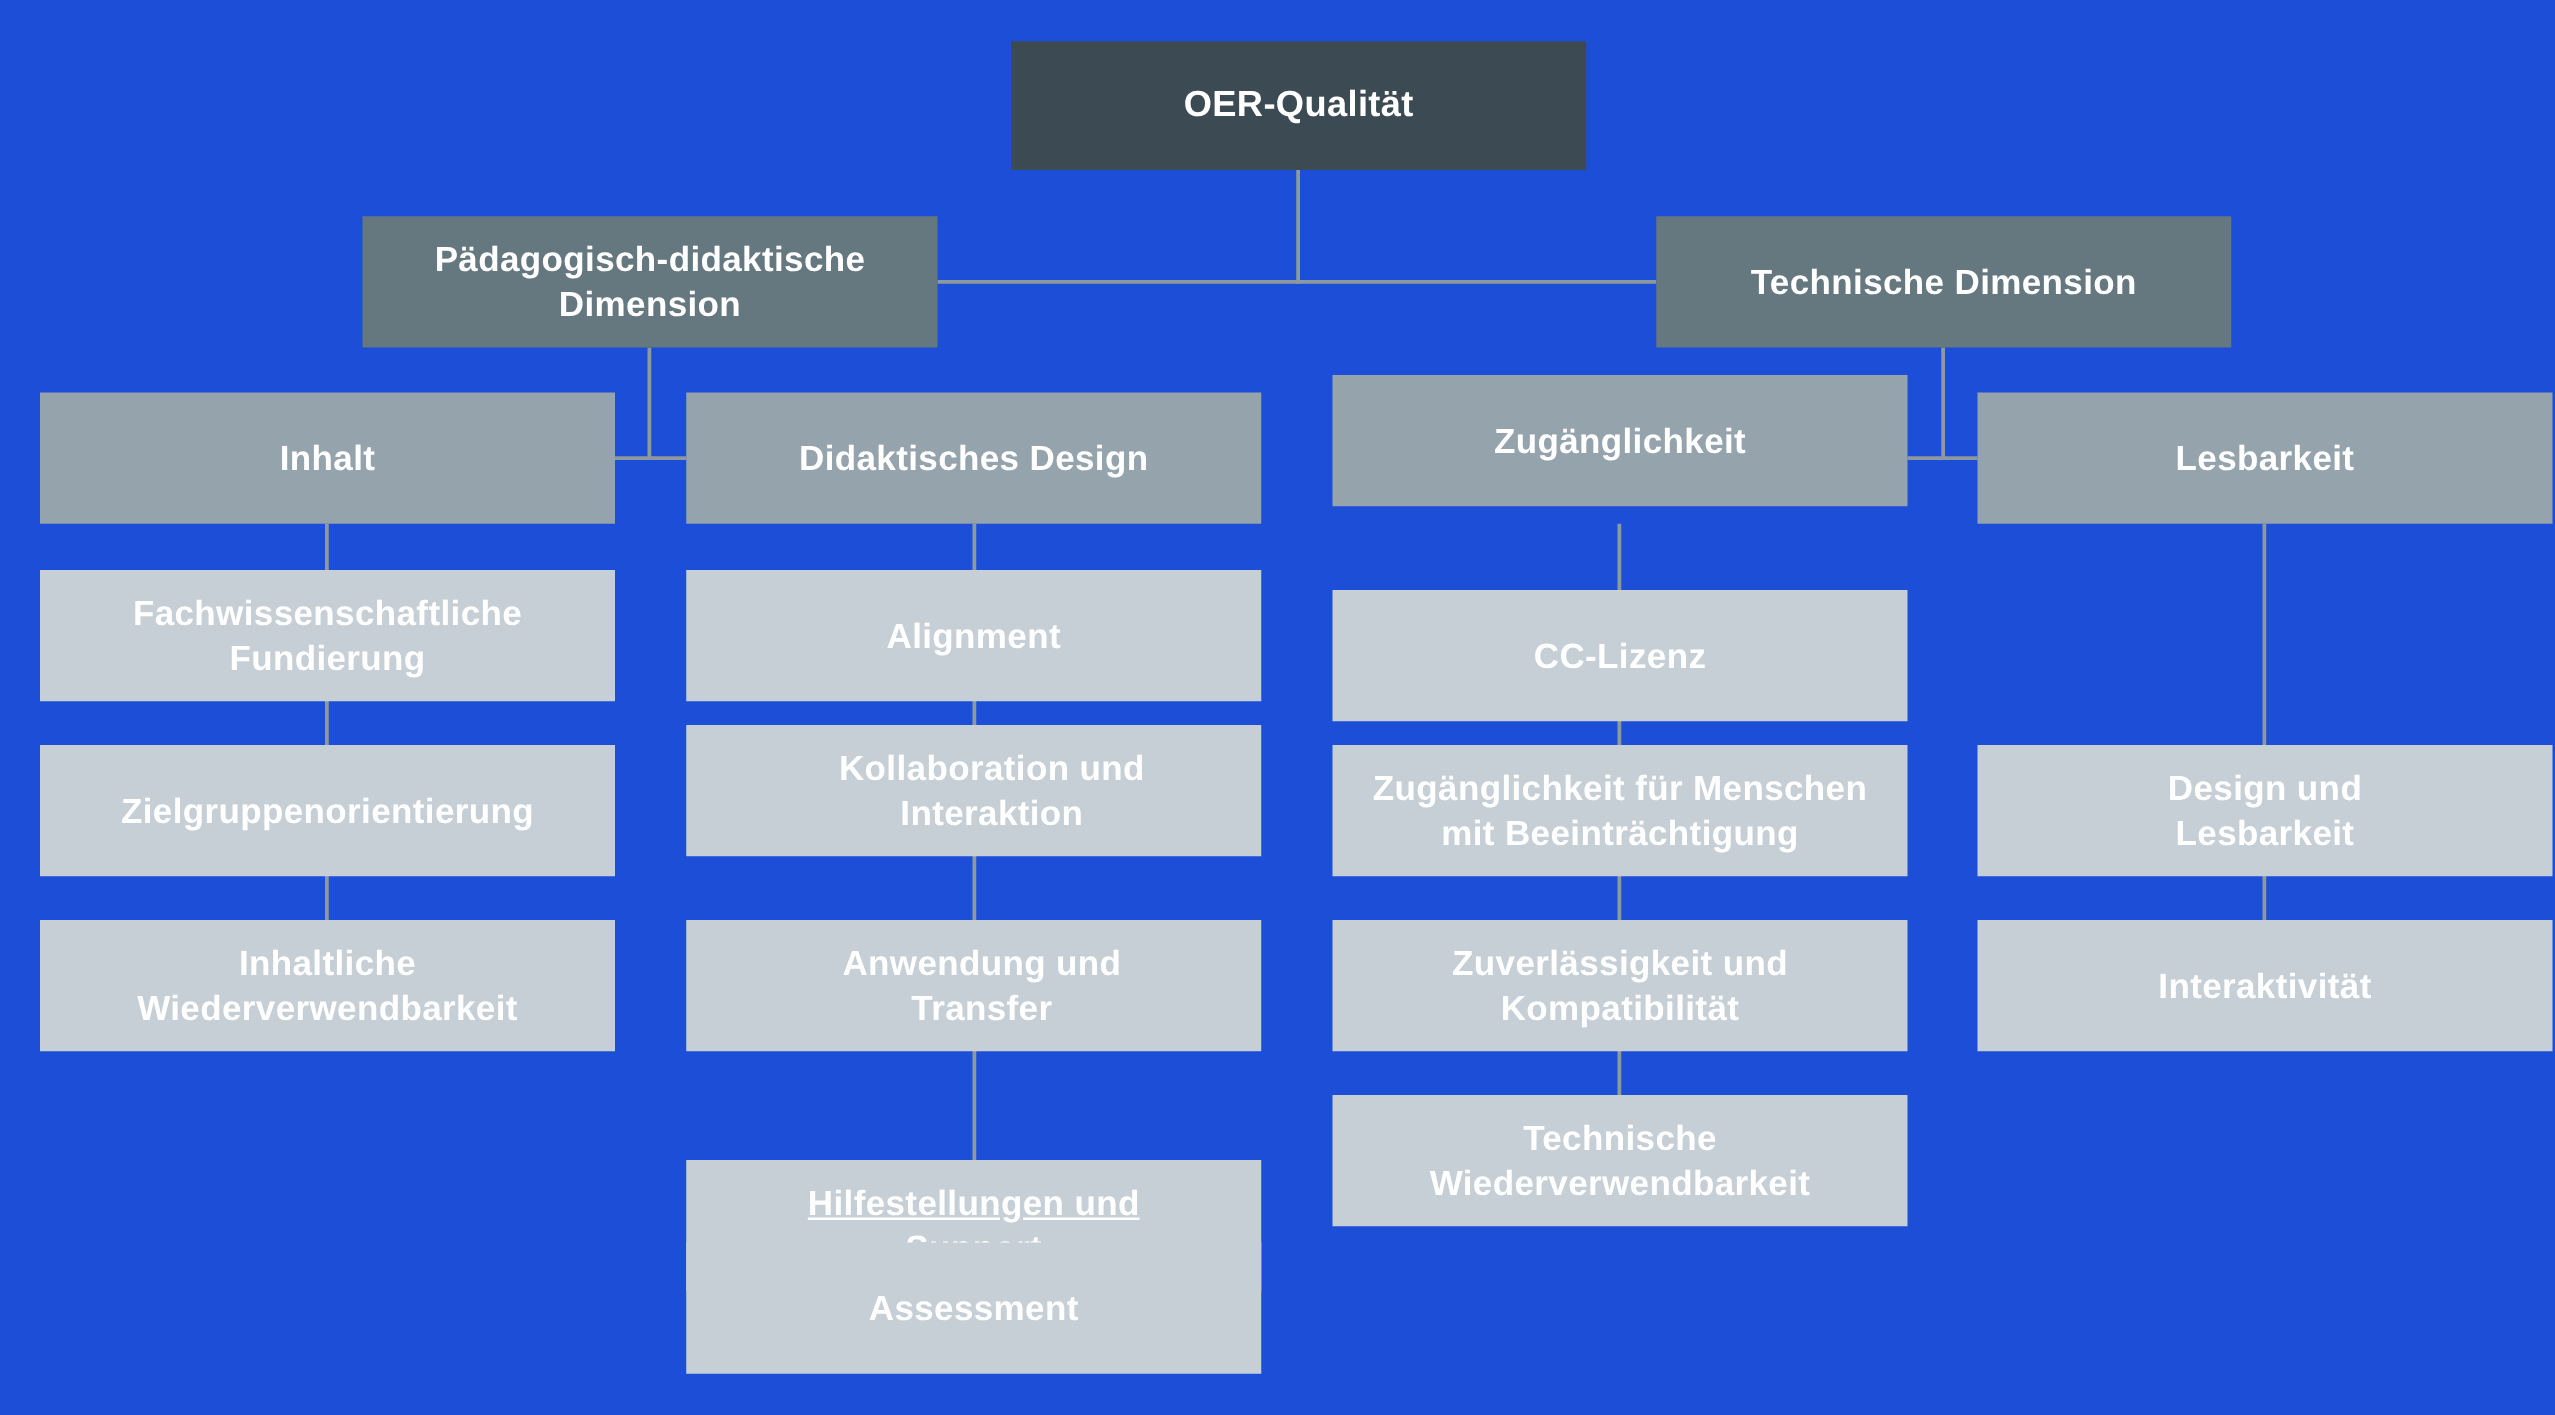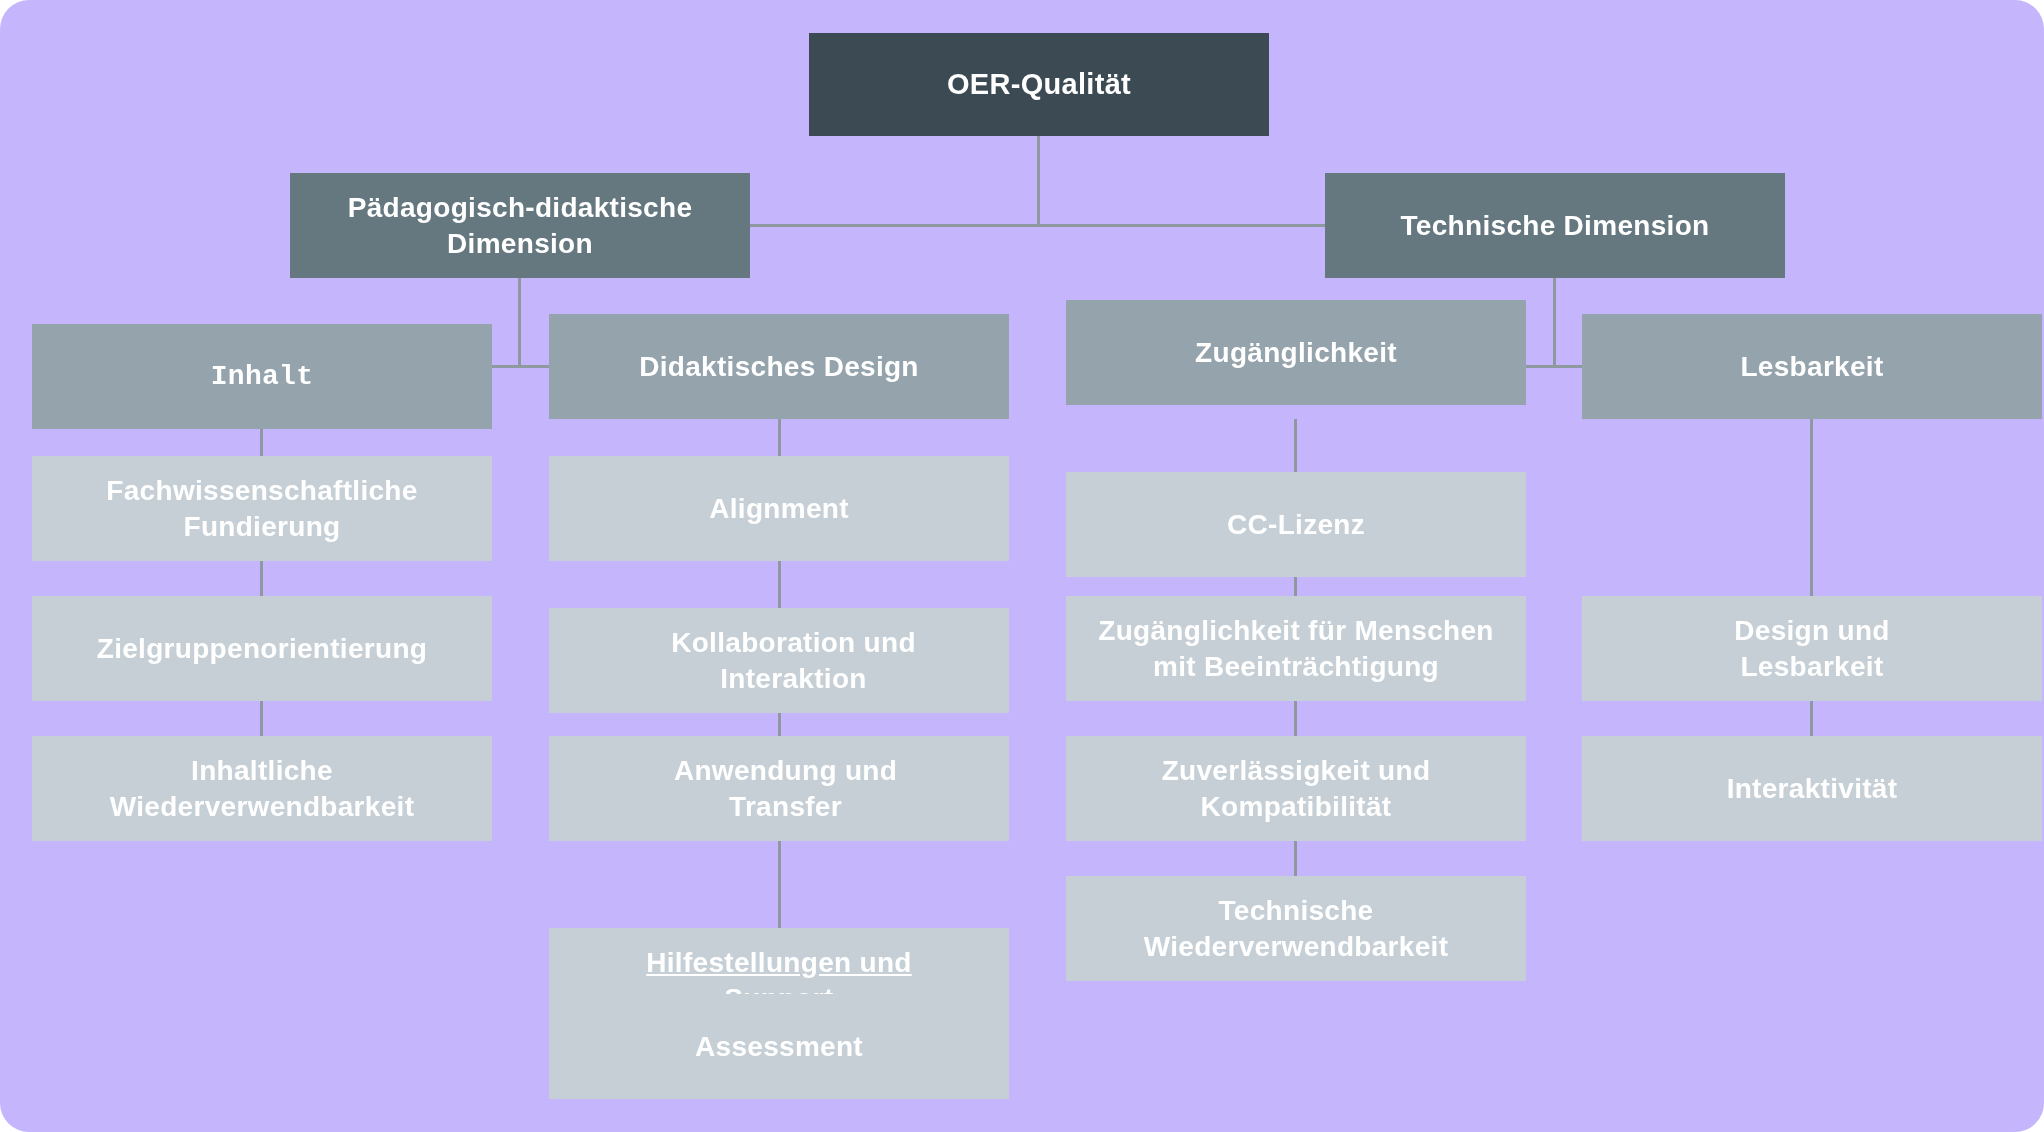--- a/index.html
+++ b/index.html
@@ -3,23 +3,22 @@
 <meta charset="utf-8">
 <style>
   * { margin: 0; padding: 0; box-sizing: border-box; }
   html, body { background: #ffffff; }
   body { font-family: "Liberation Sans", sans-serif; }
 
   .canvas {
     position: relative;
     width: 2044px;
     height: 1132px;
-    background: #c4b5fd;
+    background: #1d4ed8;
     overflow: hidden;
-    border-radius: 29px;
   }
 
   .box {
     position: absolute;
     width: 460px;
     height: 105px;
     display: flex;
     align-items: center;
     justify-content: center;
     text-align: center;
@@ -59,33 +58,33 @@
   <div class="line" style="left:778px;  top:419px; width:3px; height:600px;"></div>
   <div class="line" style="left:1294px; top:419px; width:3px; height:460px;"></div>
   <div class="line" style="left:1810px; top:419px; width:3px; height:320px;"></div>
 
   <div class="box root" style="left:809px; top:33px;">OER-Qualität</div>
 
   <div class="box dimension" style="left:290px; top:173px;">Pädagogisch-didaktische
 Dimension</div>
   <div class="box dimension" style="left:1325px; top:173px;">Technische Dimension</div>
 
-  <div class="box header" style="left:32px; top:324px;font-family:Liberation Mono, monospace;">Inhalt</div>
+  <div class="box header" style="left:32px; top:314px;">Inhalt</div>
   <div class="box header" style="left:549px; top:314px;">Didaktisches Design</div>
   <div class="box header" style="left:1066px; top:300px;">Zugänglichkeit</div>
   <div class="box header" style="left:1582px; top:314px;">Lesbarkeit</div>
 
   <div class="box item" style="left:32px; top:456px;">Fachwissenschaftliche
 Fundierung</div>
   <div class="box item" style="left:32px; top:596px;">Zielgruppenorientierung</div>
   <div class="box item" style="left:32px; top:736px;">Inhaltliche
 Wiederverwendbarkeit</div>
 
   <div class="box item" style="left:549px; top:456px;">Alignment</div>
-  <div class="box item" style="left:549px; top:608px;padding-left:29px;">Kollaboration und
+  <div class="box item" style="left:549px; top:580px;padding-left:29px;">Kollaboration und
 Interaktion</div>
   <div class="box item" style="left:549px; top:736px;padding-left:13px;">Anwendung und
 Transfer</div>
   <div class="box item" style="left:549px; top:928px;text-decoration:underline;">Hilfestellungen und
 Support</div>
   <div class="box item" style="left:549px; top:994px;">Assessment</div>
 
   <div class="box item" style="left:1066px; top:472px;">CC-Lizenz</div>
   <div class="box item" style="left:1066px; top:596px;">Zugänglichkeit für Menschen
 mit Beeinträchtigung</div>

